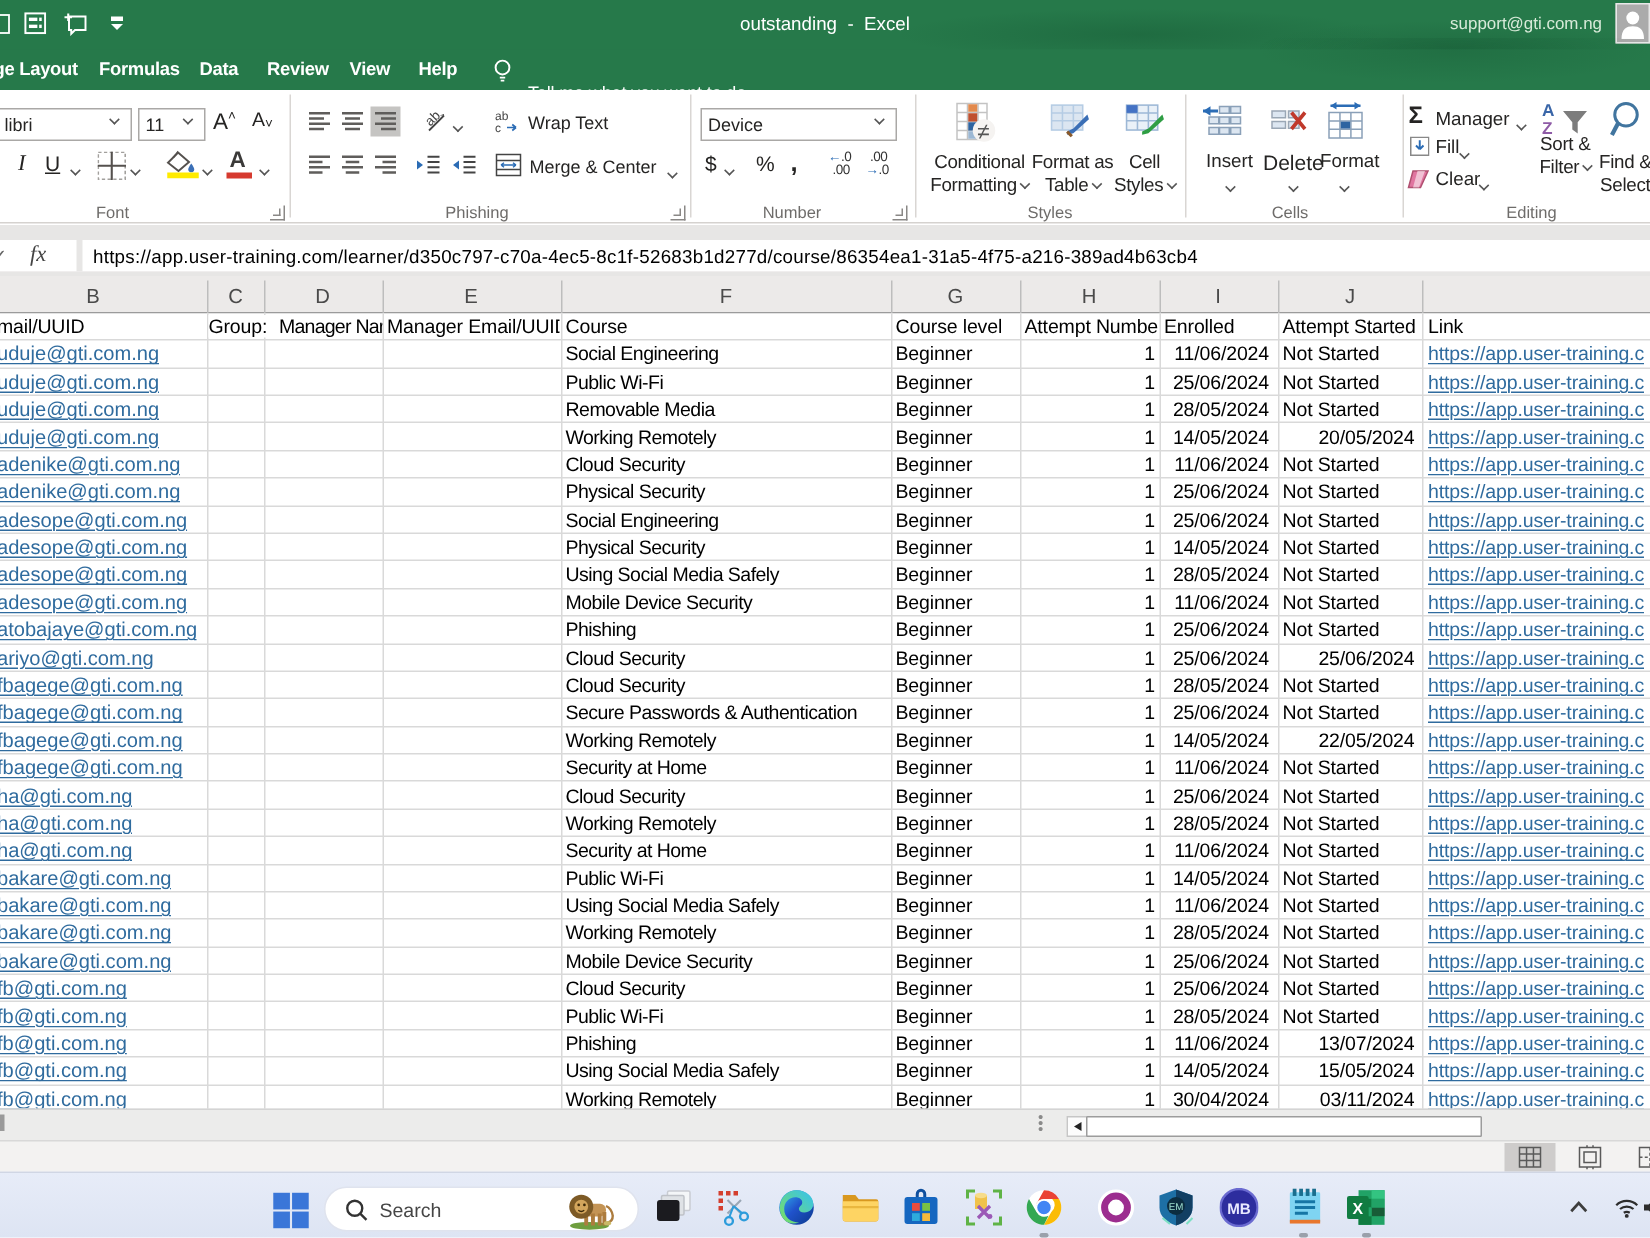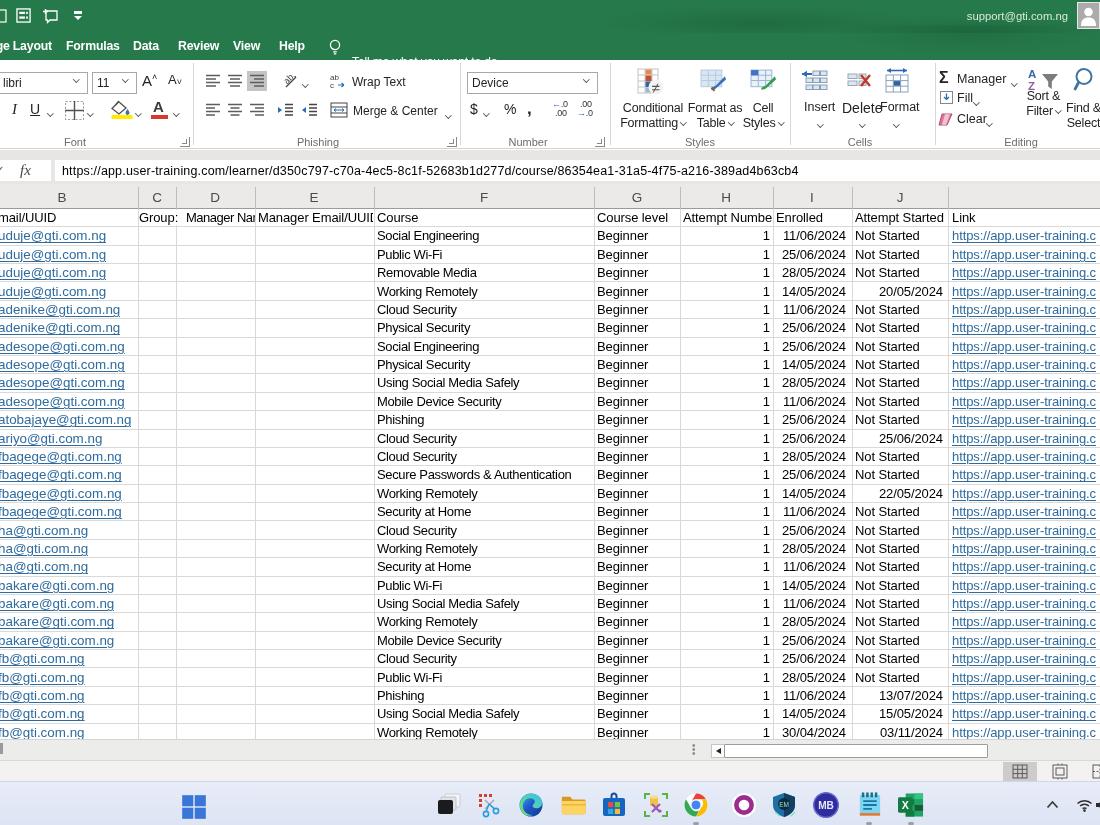--- a/index.html
+++ b/index.html
@@ -96,20 +96,21 @@
       <rect x="3.5" y="9" width="6" height="2.4" fill="#fff"></rect>
       <rect x="10.8" y="4" width="1.8" height="2.4" fill="#fff"></rect>
       <rect x="10.8" y="9" width="1.8" height="2.4" fill="#fff"></rect>
     </svg>
   <svg class="qat" style="left:42px;top:8px" width="17" height="16" viewBox="0 0 17 16">
       <path d="M4 3h11v9h-7l-2.5 2.5V12H4z" fill="none" stroke="#fff" stroke-width="1.3"></path>
       <path d="M1 3.5h5M3.5 1v5" stroke="#fff" stroke-width="1.4"></path>
     </svg>
   <div class="qat" style="left:74px;top:11px;width:8px;height:2.5px;background:#fff"></div>
   <div class="qat" style="left:74px;top:16px;width:0;height:0;border-left:4px solid transparent;border-right:4px solid transparent;border-top:4.5px solid #fff"></div>
+  <div id="title-text">outstanding&nbsp; -&nbsp; Excel</div>
   <div id="account">support@gti.com.ng</div>
   <div id="avatar">
       <svg width="17" height="20" viewBox="0 0 17 20">
         <circle cx="8.5" cy="6" r="4.3" fill="#fff"></circle>
         <path d="M1 20 C1 13.5 4 11.5 8.5 11.5 C13 11.5 16 13.5 16 20 Z" fill="#fff"></path>
       </svg>
     </div>
 </div>
 
 <div id="tabrow">
@@ -678,20 +679,40 @@
 
 <div id="taskbar">
 
 <svg class="tbi" style="left:181px;top:12px" width="22" height="22" viewBox="0 0 22 22">
       <rect x="1" y="1" width="9.4" height="9.4" fill="#3a76d8"></rect>
       <rect x="11.6" y="1" width="9.4" height="9.4" fill="#3a76d8"></rect>
       <rect x="1" y="11.6" width="9.4" height="9.4" fill="#3a76d8"></rect>
       <rect x="11.6" y="11.6" width="9.4" height="9.4" fill="#3a76d8"></rect>
     </svg>
 
+<div id="searchpill">
+  <svg style="position:absolute;left:13px;top:7px" width="16" height="16" viewBox="0 0 16 16">
+        <circle cx="6.5" cy="6.5" r="5" fill="none" stroke="#333" stroke-width="1.6"></circle>
+        <path d="M10.3 10.3l4 4" stroke="#333" stroke-width="1.6"></path>
+      </svg>
+  <span class="stext">Search</span>
+
+  <svg style="position:absolute;right:12px;top:2px" width="36" height="26" viewBox="0 0 36 26">
+    <ellipse cx="16" cy="23.2" rx="13" ry="2.6" fill="#6f9e3e"></ellipse>
+    <rect x="11" y="8.5" width="16" height="8.5" rx="4" fill="#c49455"></rect>
+    <path d="M12.5 15v8h2.6v-8zM17 15v8h2.6v-8zM21.5 15v8h2.6v-8zM24.6 14v9h2.6v-9z" fill="#ad7c3e"></path>
+    <path d="M27 10c2.5 1 4 3.5 4.5 6.5 0 2.5-1.5 4-3 4.5" stroke="#ad7c3e" stroke-width="1.6" fill="none"></path>
+    <ellipse cx="28" cy="21.5" rx="2.4" ry="1.5" fill="#c9b867"></ellipse>
+    <circle cx="10.5" cy="10.5" r="8" fill="#7d5a26"></circle>
+    <circle cx="10.5" cy="10.5" r="4.6" fill="#d3a55c"></circle>
+    <circle cx="8.8" cy="9.3" r=".9" fill="#3c2808"></circle>
+    <circle cx="12.6" cy="9.3" r=".9" fill="#3c2808"></circle>
+    <path d="M8.5 12.8c1.2 1 2.8 1 4 0" stroke="#3c2808" stroke-width=".9" fill="none"></path>
+  </svg>
+</div>
 
 <svg class="tbi" style="left:436px" width="26" height="26" viewBox="0 0 26 26">
       <rect x="9" y="2" width="15" height="13" rx="1" fill="#f4f6f8" stroke="#c9ccd2"></rect>
       <rect x="5" y="5" width="15" height="13" rx="1" fill="#dfe2e6" stroke="#bfc2c8"></rect>
       <rect x="2" y="8" width="15" height="14" rx="2" fill="#1b1b1f"></rect>
     </svg>
 
 <svg class="tbi" style="left:477px" width="26" height="26" viewBox="0 0 26 26">
       <g fill="#d43f2f">
         <rect x="2" y="2" width="3" height="3"></rect>

